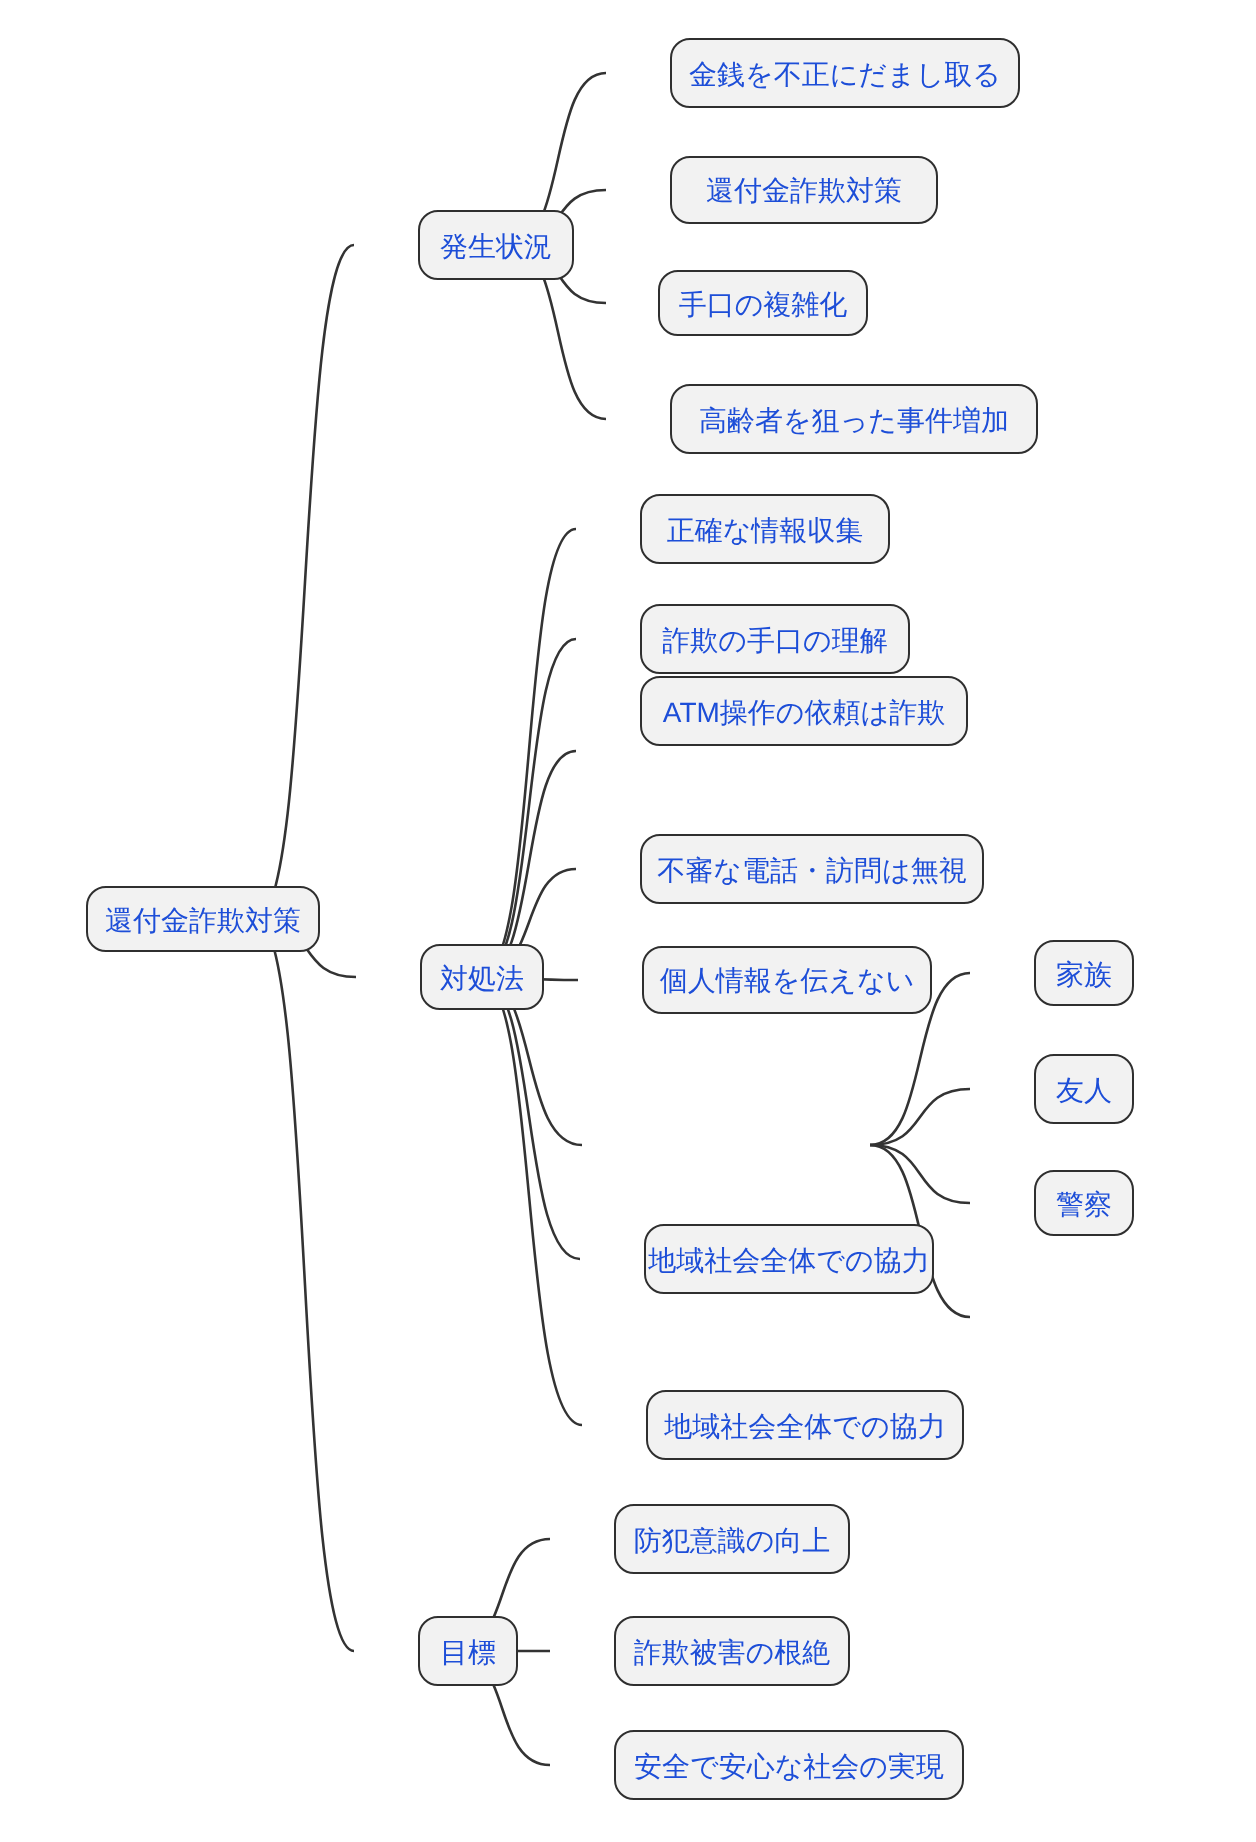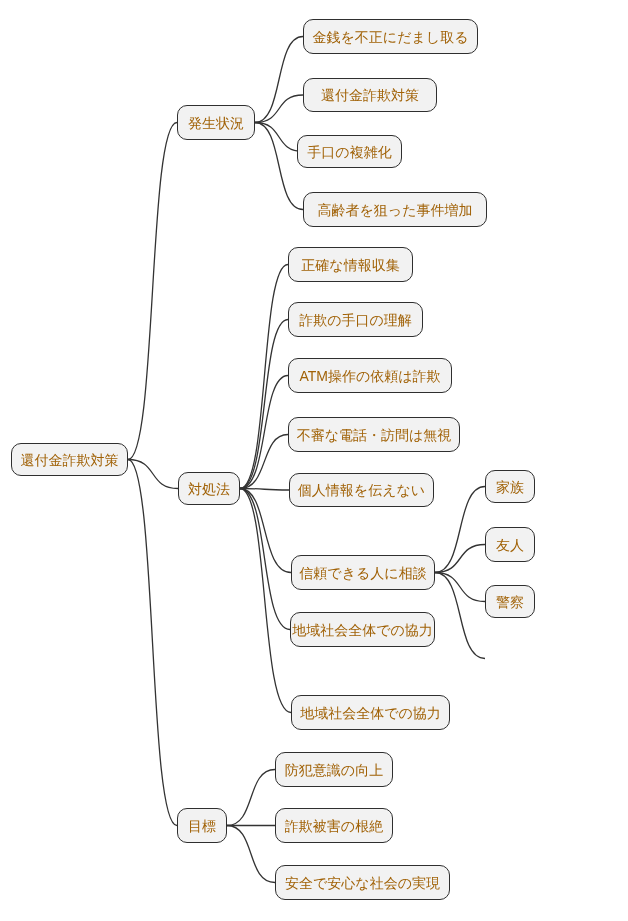--- a/index.html
+++ b/index.html
@@ -30,23 +30,24 @@
   .node {
     position: absolute;
     box-sizing: border-box;
     display: flex;
     align-items: center;
     justify-content: center;
     background: #f2f2f2;
     border: 1.7px solid #2f2f2f;
     border-radius: 10px;
     font-size: 14px;
-    color: #a16207;
+    color: #1d4ed8;
     white-space: nowrap;
     line-height: 1;
+    margin-left: 32px;
   }
 </style>
 </head>
 <body>
 
 <div class="canvas">
 
   <svg class="edges" viewBox="0 0 628 921" xmlns="http://www.w3.org/2000/svg">
 
     <path class="edge" d="M128,459.5 C157,459.5 148,122.5 177,122.5"></path>
@@ -83,24 +84,23 @@
   <div class="node" style="left:178px;top:472px;width:62px;height:33px">対処法</div>
   <div class="node" style="left:177px;top:808px;width:50px;height:35px">目標</div>
 
   <div class="node" style="left:303px;top:19px;width:175px;height:35px">金銭を不正にだまし取る</div>
   <div class="node" style="left:303px;top:78px;width:134px;height:34px">還付金詐欺対策</div>
   <div class="node" style="left:297px;top:135px;width:105px;height:33px">手口の複雑化</div>
   <div class="node" style="left:303px;top:192px;width:184px;height:35px">高齢者を狙った事件増加</div>
 
   <div class="node" style="left:288px;top:247px;width:125px;height:35px">正確な情報収集</div>
   <div class="node" style="left:288px;top:302px;width:135px;height:35px">詐欺の手口の理解</div>
-  <div class="node" style="left:288px;top:358px;width:164px;height:35px">ATM操作の依頼は詐欺</div>
+  <div class="node" style="left:288px;top:338px;width:164px;height:35px">ATM操作の依頼は詐欺</div>
   <div class="node" style="left:288px;top:417px;width:172px;height:35px">不審な電話・訪問は無視</div>
   <div class="node" style="left:289px;top:473px;width:145px;height:34px">個人情報を伝えない</div>
-  <div class="node" style="left:291px;top:555px;width:144px;height:35px">信頼できる人に相談</div>
   <div class="node" style="left:290px;top:612px;width:145px;height:35px">地域社会全体での協力</div>
   <div class="node" style="left:291px;top:695px;width:159px;height:35px">地域社会全体での協力</div>
 
   <div class="node" style="left:485px;top:470px;width:50px;height:33px">家族</div>
   <div class="node" style="left:485px;top:527px;width:50px;height:35px">友人</div>
   <div class="node" style="left:485px;top:585px;width:50px;height:33px">警察</div>
 
   <div class="node" style="left:275px;top:752px;width:118px;height:35px">防犯意識の向上</div>
   <div class="node" style="left:275px;top:808px;width:118px;height:35px">詐欺被害の根絶</div>
   <div class="node" style="left:275px;top:865px;width:175px;height:35px">安全で安心な社会の実現</div>

